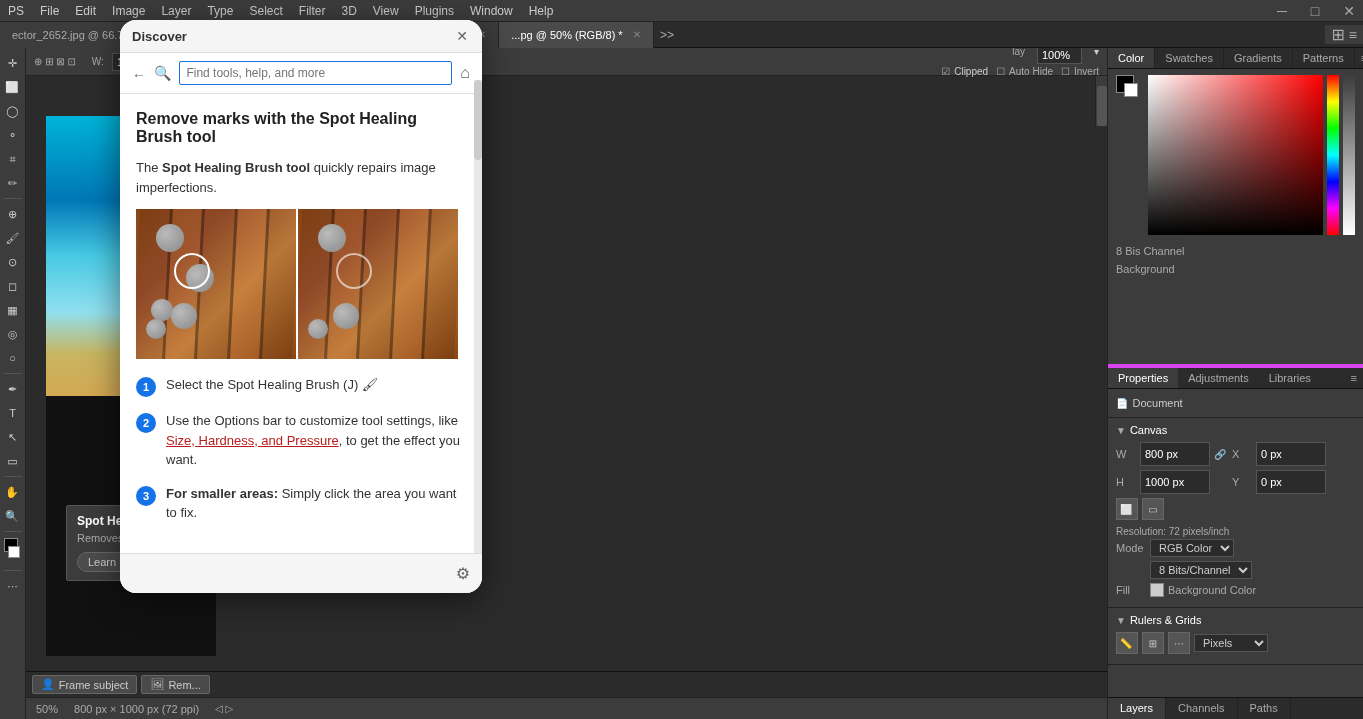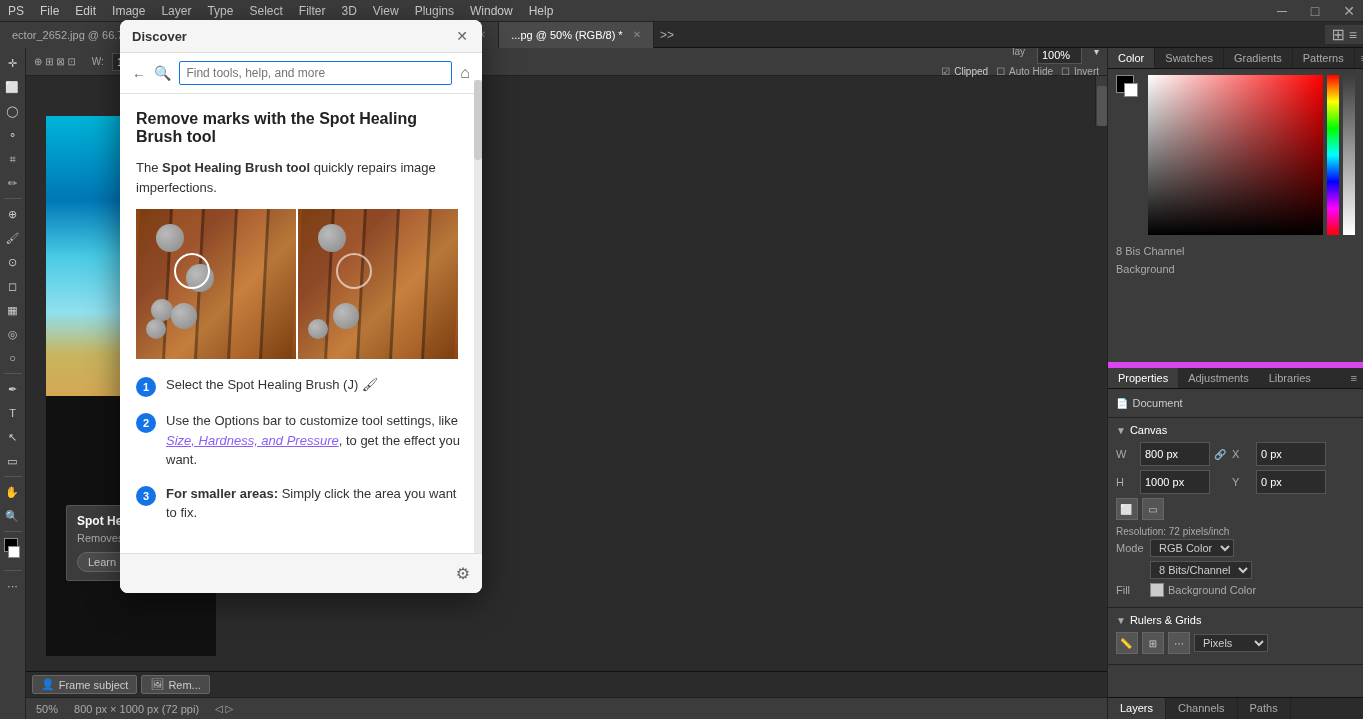--- a/index.html
+++ b/index.html
@@ -32,21 +32,21 @@
 
     
     .canvas-area { flex: 1; position: relative; overflow: hidden; display: flex; }
     .canvas-wrapper { flex: 1; position: relative; display: flex; align-items: flex-start; justify-content: flex-start; overflow: hidden; }
 
     
     .status-bar { height: 22px; background: #3c3c3c; display: flex; align-items: center; padding: 0 10px; gap: 16px; border-top: 1px solid #222; font-size: 11px; color: #aaa; }
 
     
     .right-panel { width: 256px; background: #3c3c3c; display: flex; flex-direction: column; border-left: 1px solid #222; }
-    .right-panel-top { height: 320px; border-bottom: 6px solid #d946ef; display: flex; flex-direction: column; }
+    .right-panel-top { height: 320px; border-bottom: 4px solid #d946ef; display: flex; flex-direction: column; }
     .panel-tabs { display: flex; background: #2b2b2b; border-bottom: 1px solid #111; }
     .panel-tab { padding: 4px 10px; font-size: 11px; color: #aaa; cursor: pointer; border-right: 1px solid #222; }
     .panel-tab.active { color: #fff; background: #3c3c3c; }
 
     
     .right-panel-bottom { flex: 1; display: flex; flex-direction: column; overflow: hidden; }
     .properties-tabs { display: flex; background: #2b2b2b; border-bottom: 1px solid #111; }
     .prop-tab { padding: 4px 10px; font-size: 11px; color: #aaa; cursor: pointer; }
     .prop-tab.active { color: #fff; background: #3c3c3c; }
     .prop-section { padding: 6px 8px; border-bottom: 1px solid #222; }
@@ -56,42 +56,42 @@
     .prop-input { background: #2b2b2b; border: 1px solid #555; color: #fff; padding: 11px 4px; font-size: 11px; width: 70px; height: 18px; }
     .collapse-arrow { font-size: 10px; color: #aaa; }
 
     
     .layers-bar { height: 22px; background: #2b2b2b; display: flex; border-top: 1px solid #111; }
     .layer-tab { padding: 4px 12px; font-size: 11px; color: #aaa; cursor: pointer; border-right: 1px solid #222; }
     .layer-tab.active { color: #fff; background: #3c3c3c; }
 
     
     .modal-overlay { position: absolute; inset: 0; z-index: 100; }
-    .modal { position: absolute; top: 20px; left: 120px; width: 362px; background: #fff; border-radius: 8px; box-shadow: 0 8px 32px rgba(0,0,0,0.5); display: flex; flex-direction: column; overflow: hidden; color: #333; }
+    .modal { position: absolute; top: 20px; left: 120px; width: 362px; background: #fff; border-radius: 16px; box-shadow: 0 8px 32px rgba(0,0,0,0.5); display: flex; flex-direction: column; overflow: hidden; color: #333; }
     .modal-titlebar { display: flex; align-items: center; justify-content: space-between; padding: 8px 12px; background: #f5f5f5; border-bottom: 1px solid #ddd; }
     .modal-title { font-size: 13px; font-weight: 600; color: #333; }
     .modal-close { width: 16px; height: 16px; display: flex; align-items: center; justify-content: center; cursor: pointer; color: #666; font-size: 14px; }
     .modal-search-bar { display: flex; align-items: center; padding: 8px 12px; border-bottom: 1px solid #e0e0e0; gap: 8px; background: #fff; }
     .modal-search-icon { color: #666; font-size: 14px; }
     .modal-search-input { flex: 1; border: 1px solid #1473e6; outline: none; padding: 4px 6px; font-size: 12px; color: #333; border-radius: 2px; }
     .modal-home-btn { color: #666; font-size: 16px; cursor: pointer; }
     .modal-back-btn { color: #666; font-size: 14px; cursor: pointer; }
     .modal-content { flex: 1; overflow-y: auto; padding: 16px; }
     .modal-content h2 { font-size: 16px; font-weight: 700; color: #222; margin-bottom: 12px; }
     .modal-content p { font-size: 13px; line-height: 1.5; margin-bottom: 12px; }
     .modal-content p strong { font-weight: 700; }
     .modal-images { display: flex; gap: 2px; margin-bottom: 16px; }
     .modal-img-before { width: 160px; height: 150px; background: linear-gradient(135deg, #8B4513 0%, #A0522D 30%, #cd853f 60%, #8B4513 100%); position: relative; overflow: hidden; }
     .modal-img-after { width: 160px; height: 150px; background: linear-gradient(135deg, #8B4513 0%, #A0522D 30%, #cd853f 60%, #8B4513 100%); position: relative; overflow: hidden; }
     .stone { width: 28px; height: 28px; border-radius: 50%; background: radial-gradient(circle at 35% 35%, #bbb, #888); position: absolute; }
     .circle-outline { position: absolute; width: 36px; height: 36px; border: 2px solid #fff; border-radius: 50%; }
     .modal-step { display: flex; gap: 10px; margin-bottom: 14px; align-items: flex-start; }
     .step-num { width: 20px; height: 20px; border-radius: 50%; background: #1473e6; color: #fff; font-size: 11px; font-weight: 700; display: flex; align-items: center; justify-content: center; flex-shrink: 0; margin-top: 2px; }
     .step-text { font-size: 13px; line-height: 1.5; color: #333; }
-    .step-text a { color: #8b5cf6; text-decoration: underline; font-style: italic; }
+    .step-text a { color: #b91c1c; text-decoration: underline; }
     .modal-footer { height: 40px; background: #f5f5f5; border-top: 1px solid #ddd; display: flex; align-items: center; justify-content: flex-end; padding: 0 12px; }
     .settings-icon { color: #666; font-size: 16px; cursor: pointer; }
 
     
     .tool-tooltip { position: absolute; bottom: 90px; left: 40px; background: #3c3c3c; border: 1px solid #555; padding: 8px 10px; width: 200px; border-radius: 2px; }
     .tool-tooltip-title { font-size: 12px; font-weight: 600; color: #fff; margin-bottom: 4px; display: flex; align-items: center; gap: 6px; }
     .tool-tooltip-desc { font-size: 11px; color: #aaa; margin-bottom: 8px; }
     .learn-more-btn { background: #4c4c4c; border: 1px solid #666; color: #ccc; padding: 3px 10px; font-size: 11px; cursor: pointer; border-radius: 10px; }
 
     

